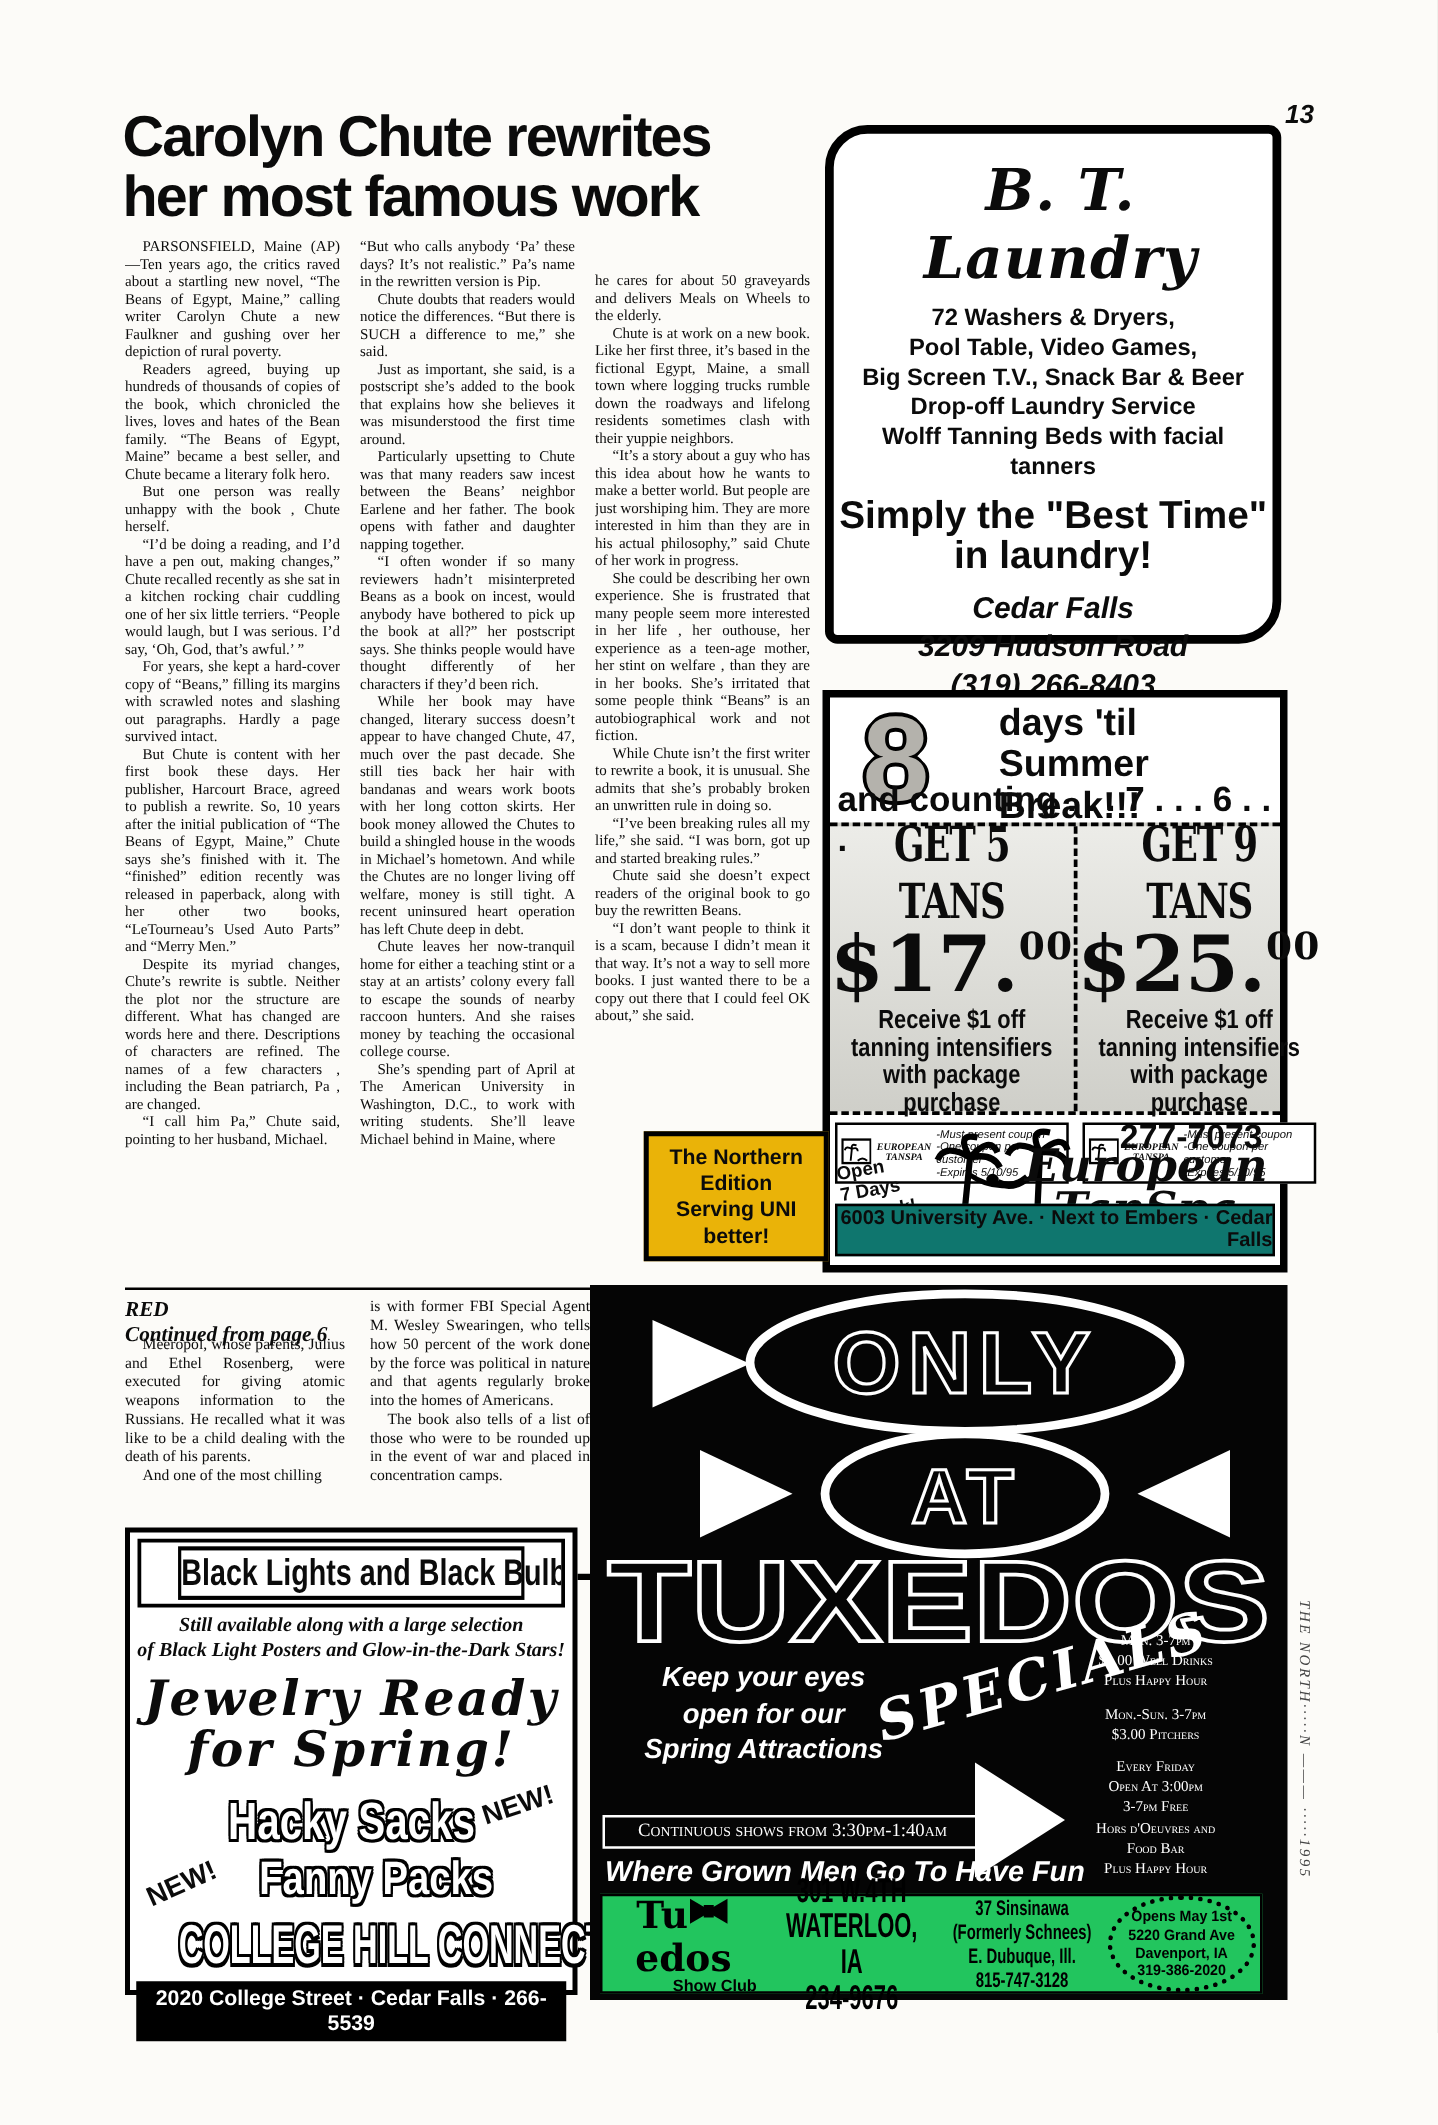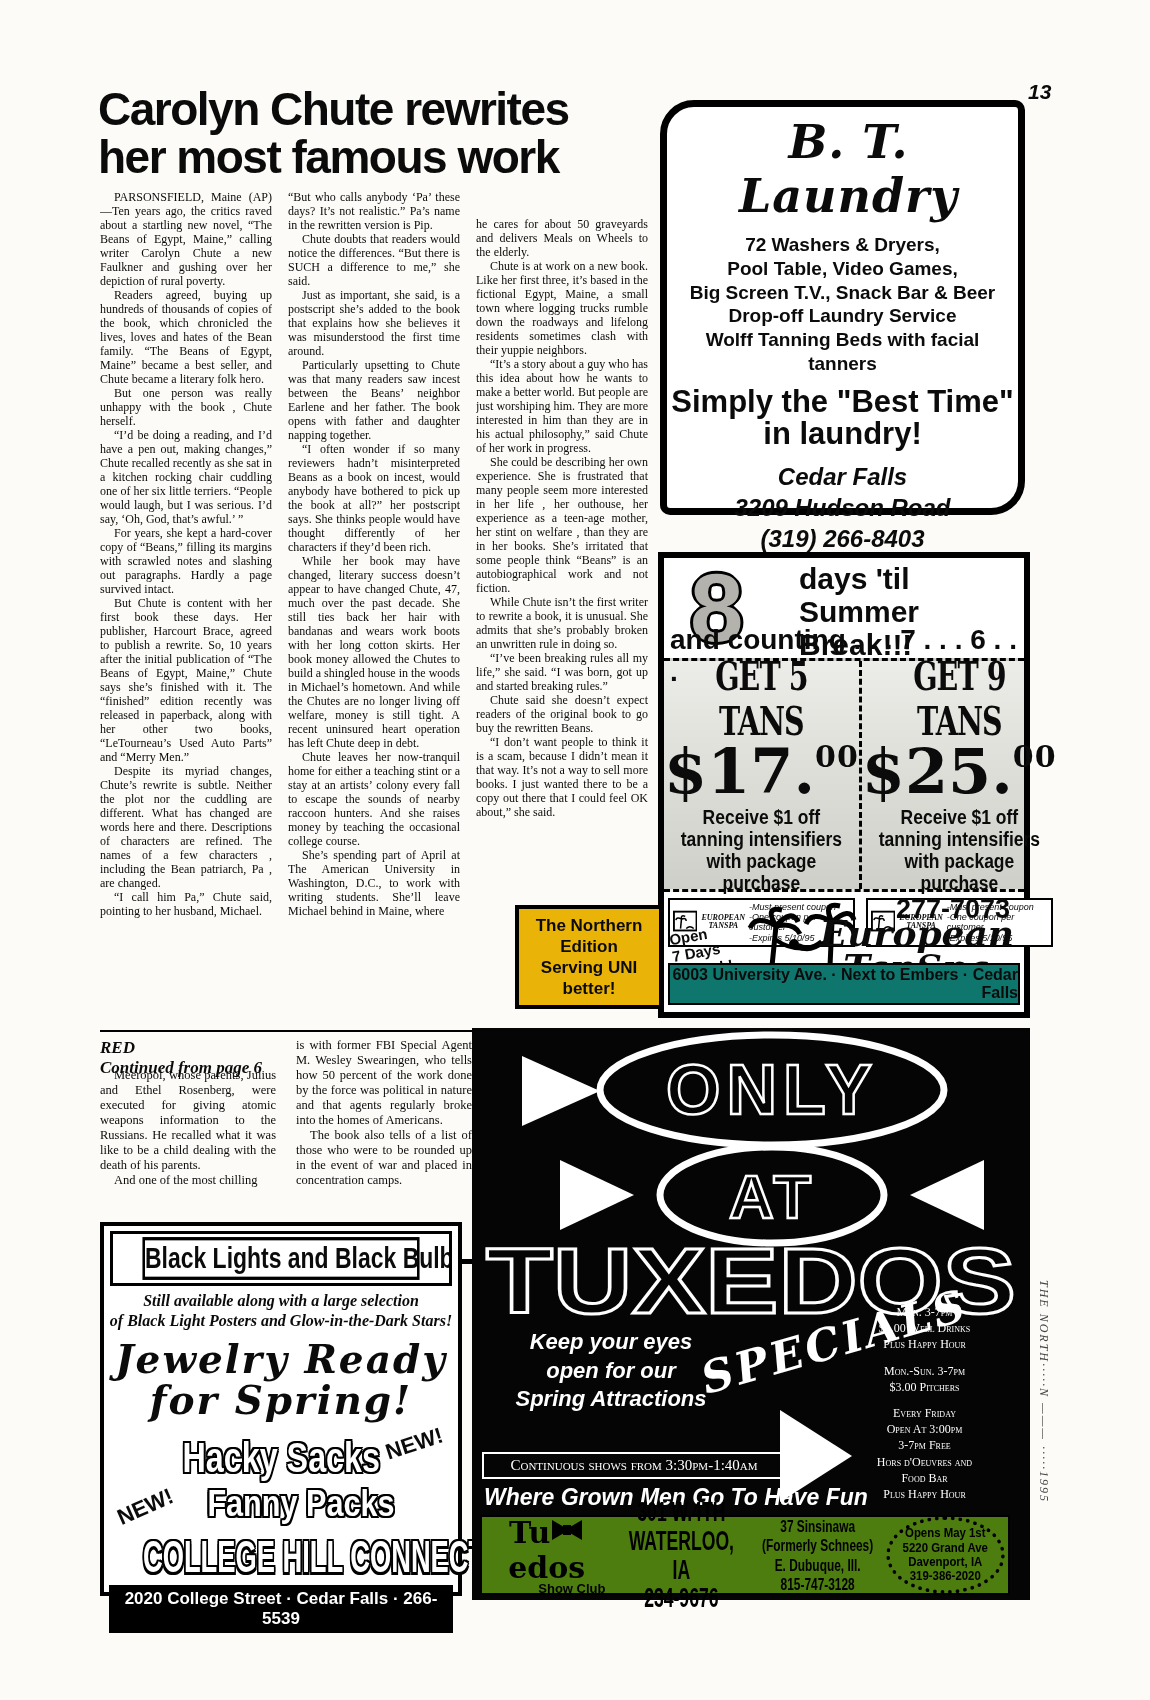--- a/index.html
+++ b/index.html
@@ -12,21 +12,21 @@
   .col{position:absolute;top:190px;width:172px;font:12px/14px "Liberation Serif",serif;
        text-align:justify;overflow:hidden;}
   .col p{margin:0;text-indent:14px;}
   .col.cont p:first-child{text-indent:0;}
   #col1{left:100px;height:820px;}
   #col2{left:288px;height:820px;}
   #col3{left:476px;height:712px;margin-top:27px;}
   
   .bt{position:absolute;left:660px;top:100px;width:365px;height:415px;border:7px solid #000;
       border-radius:34px 10px 34px 10px;background:#fff;text-align:center;box-sizing:border-box;}
-  .bt-title{font:italic 700 46px "DejaVu Serif",serif;margin-top:8px;letter-spacing:1px;padding-left:12px;}
+  .bt-title{font:italic 700 46px "DejaVu Serif",serif;margin-top:18px;letter-spacing:1px;padding-left:12px;}
   .bt-line{font:700 19px/1.25 "Liberation Sans",sans-serif;}
   .bt-lines{margin-top:10px;}
   .bt-slogan{font:700 31px/1.05 "Liberation Sans",sans-serif;margin-top:10px;}
   .bt-info{font:italic 700 24px/1.3 "Liberation Sans",sans-serif;margin-top:10px;}
   
   .tan{position:absolute;left:658px;top:552px;width:372px;height:466px;border:6px solid #000;
        background:#fff;box-sizing:border-box;}
   .tan-head{position:relative;height:100px;}
   .tan-eight{position:absolute;left:26px;top:2px;font:700 96px/1 "Liberation Sans",sans-serif;
              color:#b4b2ac;text-shadow:-3px 0 #000,3px 0 #000,0 -3px #000,0 3px #000;}
@@ -90,21 +90,21 @@
   .tux-specials{position:absolute;left:225px;top:288px;font:italic 700 44px "DejaVu Serif",serif;
                 transform:rotate(-16deg);letter-spacing:3px;color:#fff;}
   .tux-tri{position:absolute;left:308px;top:382px;width:0;height:0;
            border-top:46px solid transparent;border-bottom:46px solid transparent;border-left:72px solid #fff;}
   .tux-list{position:absolute;right:8px;top:276px;width:195px;text-align:center;
             font:12px/1.35 "Liberation Serif",serif;font-variant:small-caps;}
   .tux-list .grp{margin-bottom:10px;text-align:center;}
   .tux-shows{position:absolute;left:10px;top:424px;width:300px;border:2px solid #fff;
              font:15px "Liberation Serif",serif;font-variant:small-caps;text-align:center;padding:3px 0;}
   .tux-tag{position:absolute;left:12px;top:456px;font:italic 700 23px "Liberation Sans",sans-serif;}
-  .tux-strip{position:absolute;left:8px;right:20px;bottom:5px;height:76px;background:#4d7c0f;color:#000;
+  .tux-strip{position:absolute;left:8px;right:20px;bottom:5px;height:76px;background:#22c55e;color:#000;
              border:2px solid #000;display:flex;align-items:center;}
   .tux-logo{width:138px;position:relative;text-align:center;font:900 30px "DejaVu Serif",serif;}
   .tux-logo .sub{font:700 13px "Liberation Sans",sans-serif;text-align:right;margin-top:-4px;padding-right:6px;}
   .loc1{width:150px;text-align:center;font:22px/1.05 "Liberation Sans",sans-serif;font-weight:700;
         transform:scale(.8,1.25);}
   .loc2{width:140px;text-align:center;font:700 14px/1.15 "Liberation Sans",sans-serif;transform:scale(.85,1.2);}
   .loc3{width:120px;text-align:center;font:700 12px/1.2 "Liberation Sans",sans-serif;
         border:4px dotted #000;border-radius:50%;padding:6px 2px;transform:scale(.95,1);}
   
   .edge-text{position:absolute;left:1036px;top:1280px;height:340px;writing-mode:vertical-rl;
@@ -122,21 +122,21 @@
     <div>her most famous work</div>
   </div>
 
   <div class="col" id="col1">
       <p>PARSONSFIELD, Maine (AP)—Ten years ago, the critics raved about a startling new novel, “The Beans of Egypt, Maine,” calling writer Carolyn Chute a new Faulkner and gushing over her depiction of rural poverty.</p>
       <p>Readers agreed, buying up hundreds of thousands of copies of the book, which chronicled the lives, loves and hates of the Bean family. “The Beans of Egypt, Maine” became a best seller, and Chute became a literary folk hero.</p>
       <p>But one person was really unhappy with the book , Chute herself.</p>
       <p>“I’d be doing a reading, and I’d have a pen out, making changes,” Chute recalled recently as she sat in a kitchen rocking chair cuddling one of her six little terriers. “People would laugh, but I was serious. I’d say, ‘Oh, God, that’s awful.’ ”</p>
       <p>For years, she kept a hard-cover copy of “Beans,” filling its margins with scrawled notes and slashing out paragraphs. Hardly a page survived intact.</p>
       <p>But Chute is content with her first book these days. Her publisher, Harcourt Brace, agreed to publish a rewrite. So, 10 years after the initial publication of “The Beans of Egypt, Maine,” Chute says she’s finished with it. The “finished” edition recently was released in paperback, along with her other two books, “LeTourneau’s Used Auto Parts” and “Merry Men.”</p>
-      <p>Despite its myriad changes, Chute’s rewrite is subtle. Neither the plot nor the cuddling are different. What has changed are words here and there. Descriptions of characters are refined. The names of a few characters , including the Bean patriarch, Pa , are changed.</p>
+      <p>Despite its myriad changes, Chute’s rewrite is subtle. Neither the plot nor the structure are different. What has changed are words here and there. Descriptions of characters are refined. The names of a few characters , including the Bean patriarch, Pa , are changed.</p>
       <p>“I call him Pa,” Chute said, pointing to her husband, Michael.</p>
     </div>
   <div class="col cont" id="col2">
       <p>“But who calls anybody ‘Pa’ these days? It’s not realistic.” Pa’s name in the rewritten version is Pip.</p>
       <p>Chute doubts that readers would notice the differences. “But there is SUCH a difference to me,” she said.</p>
       <p>Just as important, she said, is a postscript she’s added to the book that explains how she believes it was misunderstood the first time around.</p>
       <p>Particularly upsetting to Chute was that many readers saw incest between the Beans’ neighbor Earlene and her father. The book opens with father and daughter napping together.</p>
       <p>“I often wonder if so many reviewers hadn’t misinterpreted Beans as a book on incest, would anybody have bothered to pick up the book at all?” her postscript says. She thinks people would have thought differently of her characters if they’d been rich.</p>
       <p>While her book may have changed, literary success doesn’t appear to have changed Chute, 47, much over the past decade. She still ties back her hair with bandanas and wears work boots with her long cotton skirts. Her book money allowed the Chutes to build a shingled house in the woods in Michael’s hometown. And while the Chutes are no longer living off welfare, money is still tight. A recent uninsured heart operation has left Chute deep in debt.</p>
       <p>Chute leaves her now-tranquil home for either a teaching stint or a stay at an artists’ colony every fall to escape the sounds of nearby raccoon hunters. And she raises money by teaching the occasional college course.</p>

